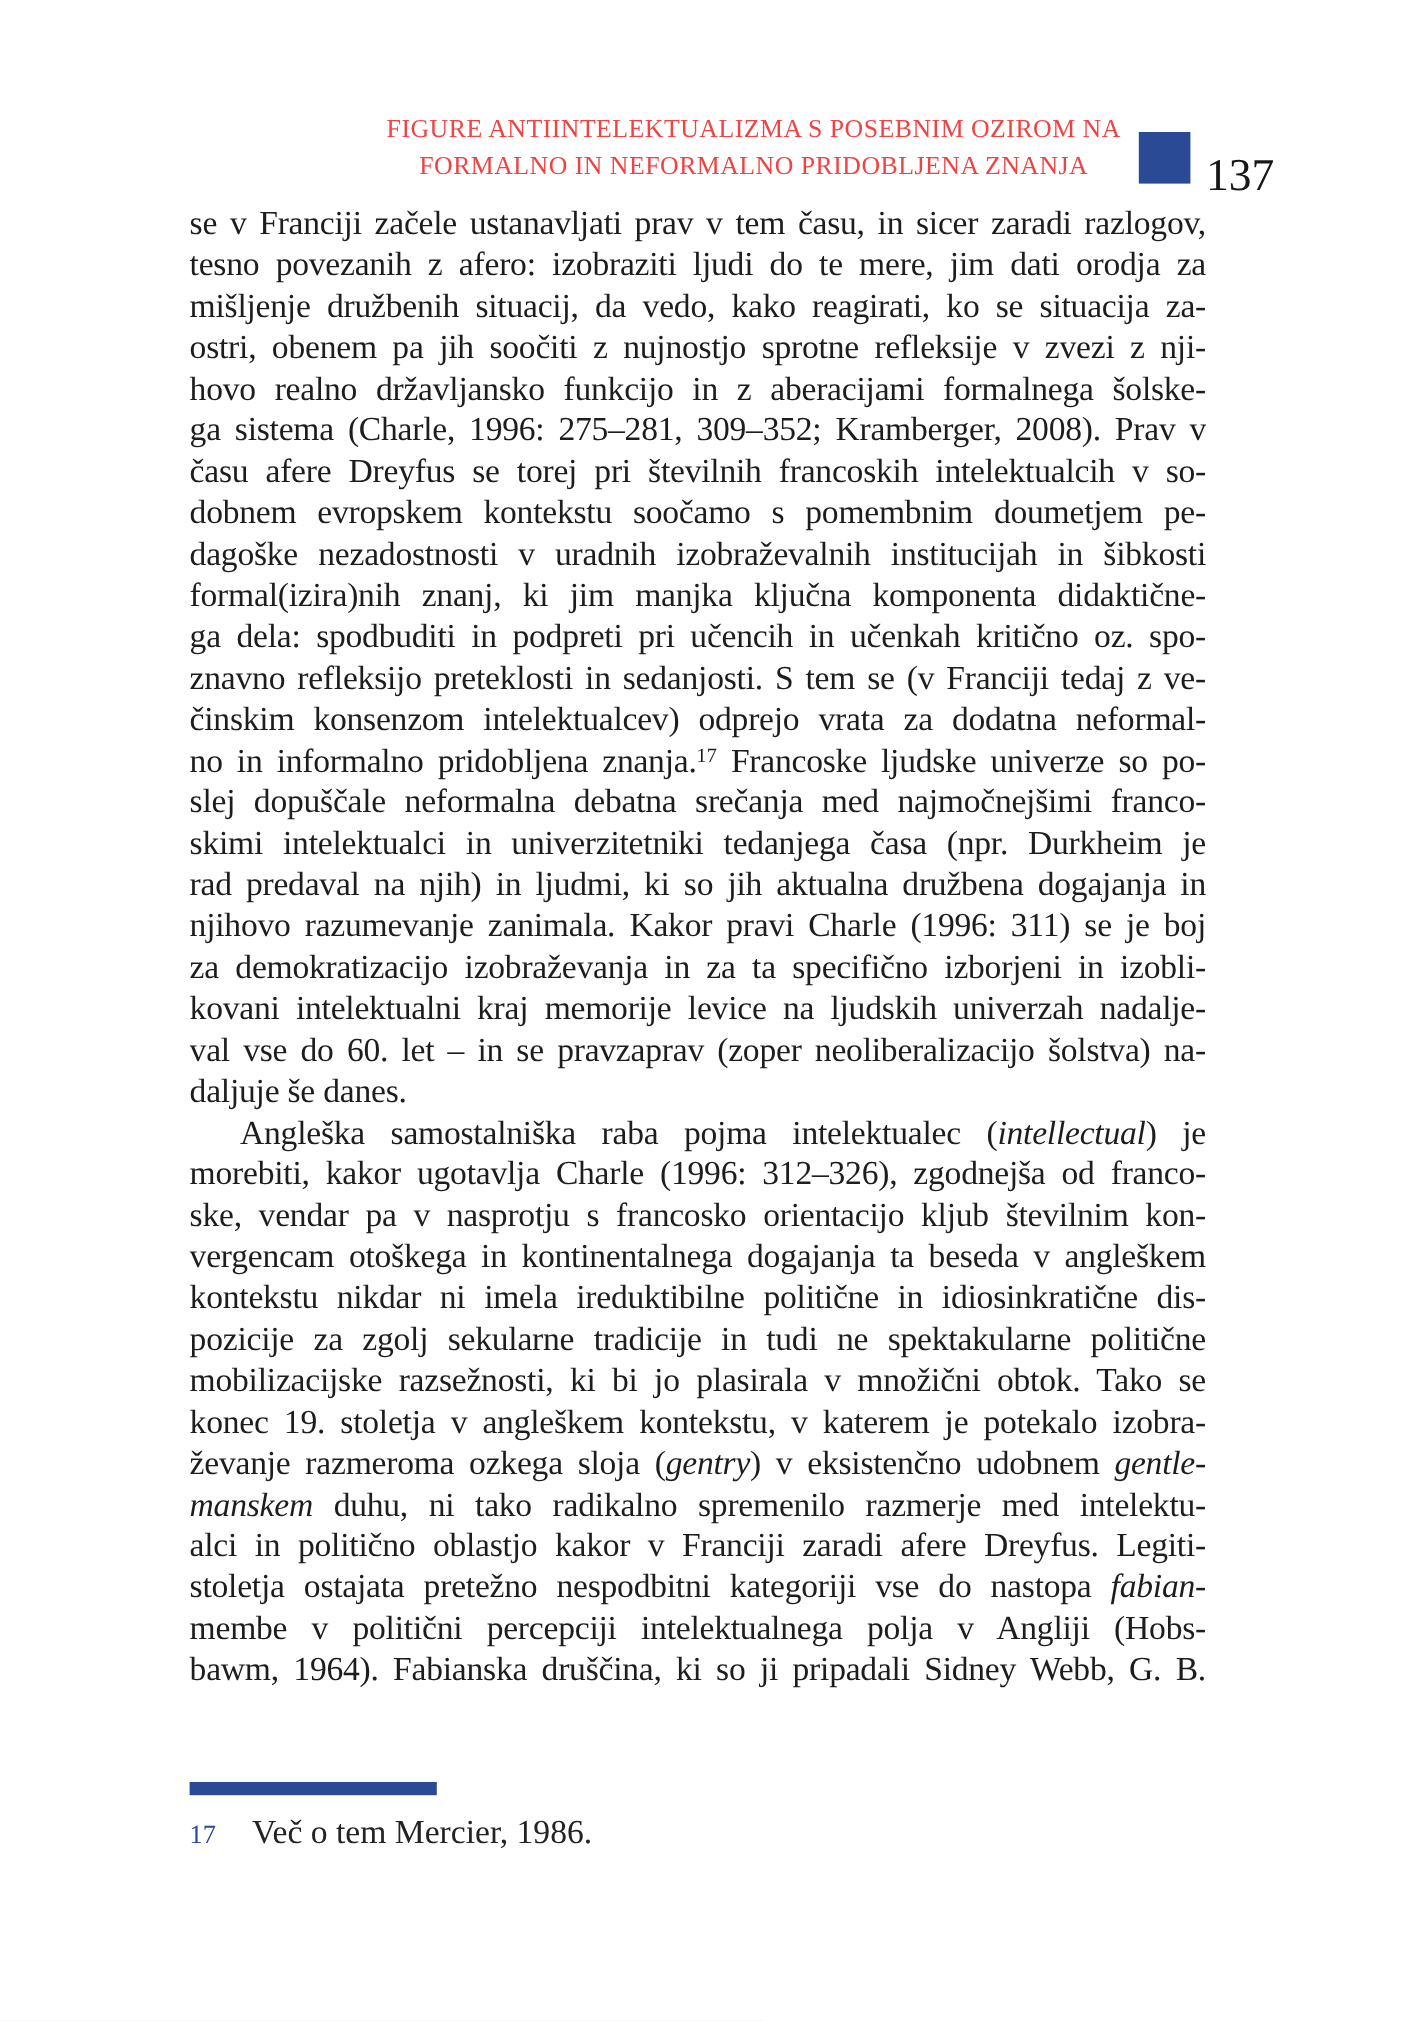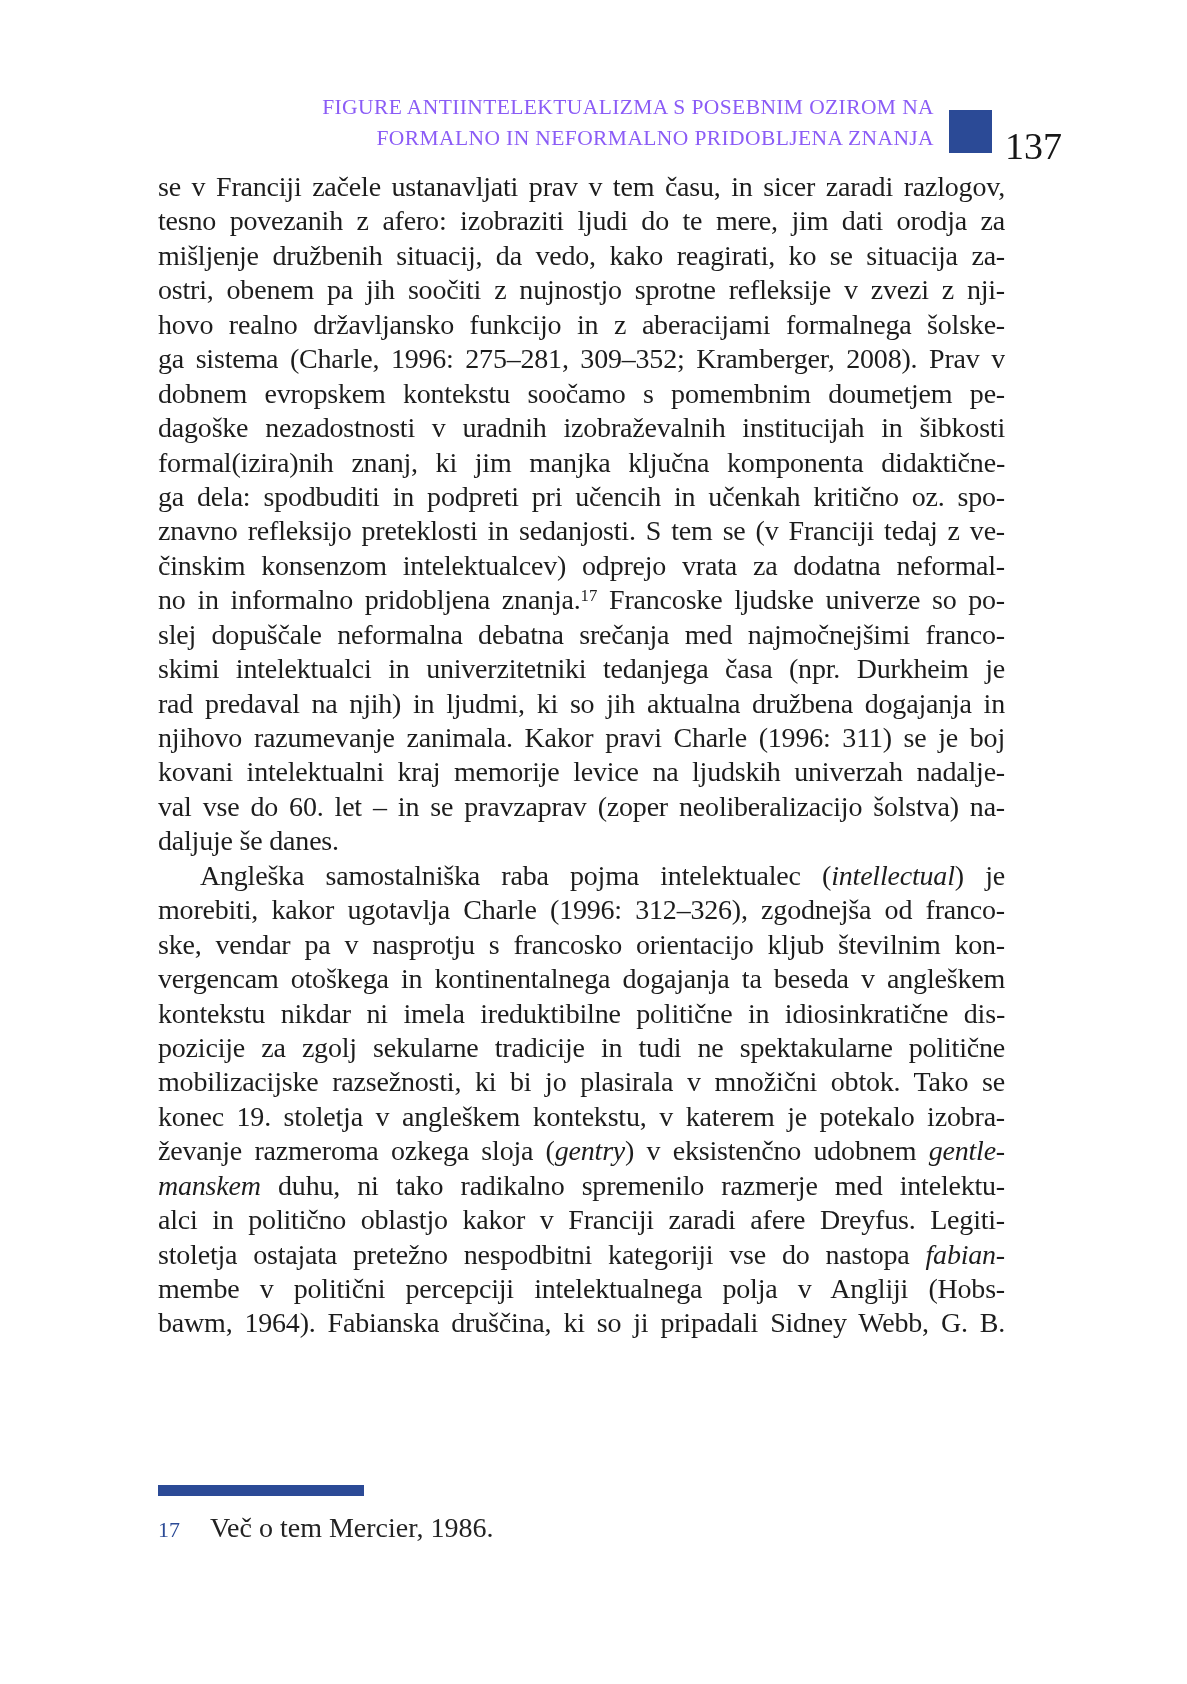--- a/index.html
+++ b/index.html
@@ -14,25 +14,25 @@
   }
   
   .header {
     position: absolute;
     top: 92px;
     right: 125px;
     display: flex;
     align-items: flex-end;
   }
   .head-titles {
-    text-align: right;
+    text-align: center;
     font-size: 21.5px;
     line-height: 31px;
     letter-spacing: 0.4px;
-    color: #8b5cf6;
+    color: #ef4444;
     white-space: nowrap;
   }
   .head-square {
     width: 43px;
     height: 43px;
     background: var(--accent, #2b4a96);
     margin: 0 13px 1px 15px;
     flex: 0 0 auto;
   }
   .page-number {
@@ -110,31 +110,33 @@
   </div>
 
   <div class="body-text">
       <div class="para">
         <div class="line"><span>se v Franciji začele ustanavljati prav v tem času, in sicer zaradi razlogov,</span></div>
         <div class="line"><span>tesno povezanih z afero: izobraziti ljudi do te mere, jim dati orodja za</span></div>
         <div class="line"><span>mišljenje družbenih situacij, da vedo, kako reagirati, ko se situacija za-</span></div>
         <div class="line"><span>ostri, obenem pa jih soočiti z nujnostjo sprotne refleksije v zvezi z nji-</span></div>
         <div class="line"><span>hovo realno državljansko funkcijo in z aberacijami formalnega šolske-</span></div>
         <div class="line"><span>ga sistema (Charle, 1996: 275–281, 309–352; Kramberger, 2008). Prav v</span></div>
+        <div class="line"><span>času afere Dreyfus se torej pri številnih francoskih intelektualcih v so-</span></div>
         <div class="line"><span>dobnem evropskem kontekstu soočamo s pomembnim doumetjem pe-</span></div>
         <div class="line"><span>dagoške nezadostnosti v uradnih izobraževalnih institucijah in šibkosti</span></div>
         <div class="line"><span>formal(izira)nih znanj, ki jim manjka ključna komponenta didaktične-</span></div>
         <div class="line"><span>ga dela: spodbuditi in podpreti pri učencih in učenkah kritično oz. spo-</span></div>
         <div class="line"><span>znavno refleksijo preteklosti in sedanjosti. S tem se (v Franciji tedaj z ve-</span></div>
         <div class="line"><span>činskim konsenzom intelektualcev) odprejo vrata za dodatna neformal-</span></div>
         <div class="line"><span>no in informalno pridobljena znanja.</span><sup>17</sup><span> Francoske ljudske univerze so po-</span></div>
         <div class="line"><span>slej dopuščale neformalna debatna srečanja med najmočnejšimi franco-</span></div>
         <div class="line"><span>skimi intelektualci in univerzitetniki tedanjega časa (npr. Durkheim je</span></div>
         <div class="line"><span>rad predaval na njih) in ljudmi, ki so jih aktualna družbena dogajanja in</span></div>
         <div class="line"><span>njihovo razumevanje zanimala. Kakor pravi Charle (1996: 311) se je boj</span></div>
+        <div class="line"><span>za demokratizacijo izobraževanja in za ta specifično izborjeni in izobli-</span></div>
         <div class="line"><span>kovani intelektualni kraj memorije levice na ljudskih univerzah nadalje-</span></div>
         <div class="line"><span>val vse do 60. let – in se pravzaprav (zoper neoliberalizacijo šolstva) na-</span></div>
         <div class="line flush"><span>daljuje še danes.</span></div>
       </div>
       <div class="para indent">
         <div class="line"><span>Angleška samostalniška raba pojma intelektualec (</span><i>intellectual</i><span>) je</span></div>
         <div class="line"><span>morebiti, kakor ugotavlja Charle (1996: 312–326), zgodnejša od franco-</span></div>
         <div class="line"><span>ske, vendar pa v nasprotju s francosko orientacijo kljub številnim kon-</span></div>
         <div class="line"><span>vergencam otoškega in kontinentalnega dogajanja ta beseda v angleškem</span></div>
         <div class="line"><span>kontekstu nikdar ni imela ireduktibilne politične in idiosinkratične dis-</span></div>

